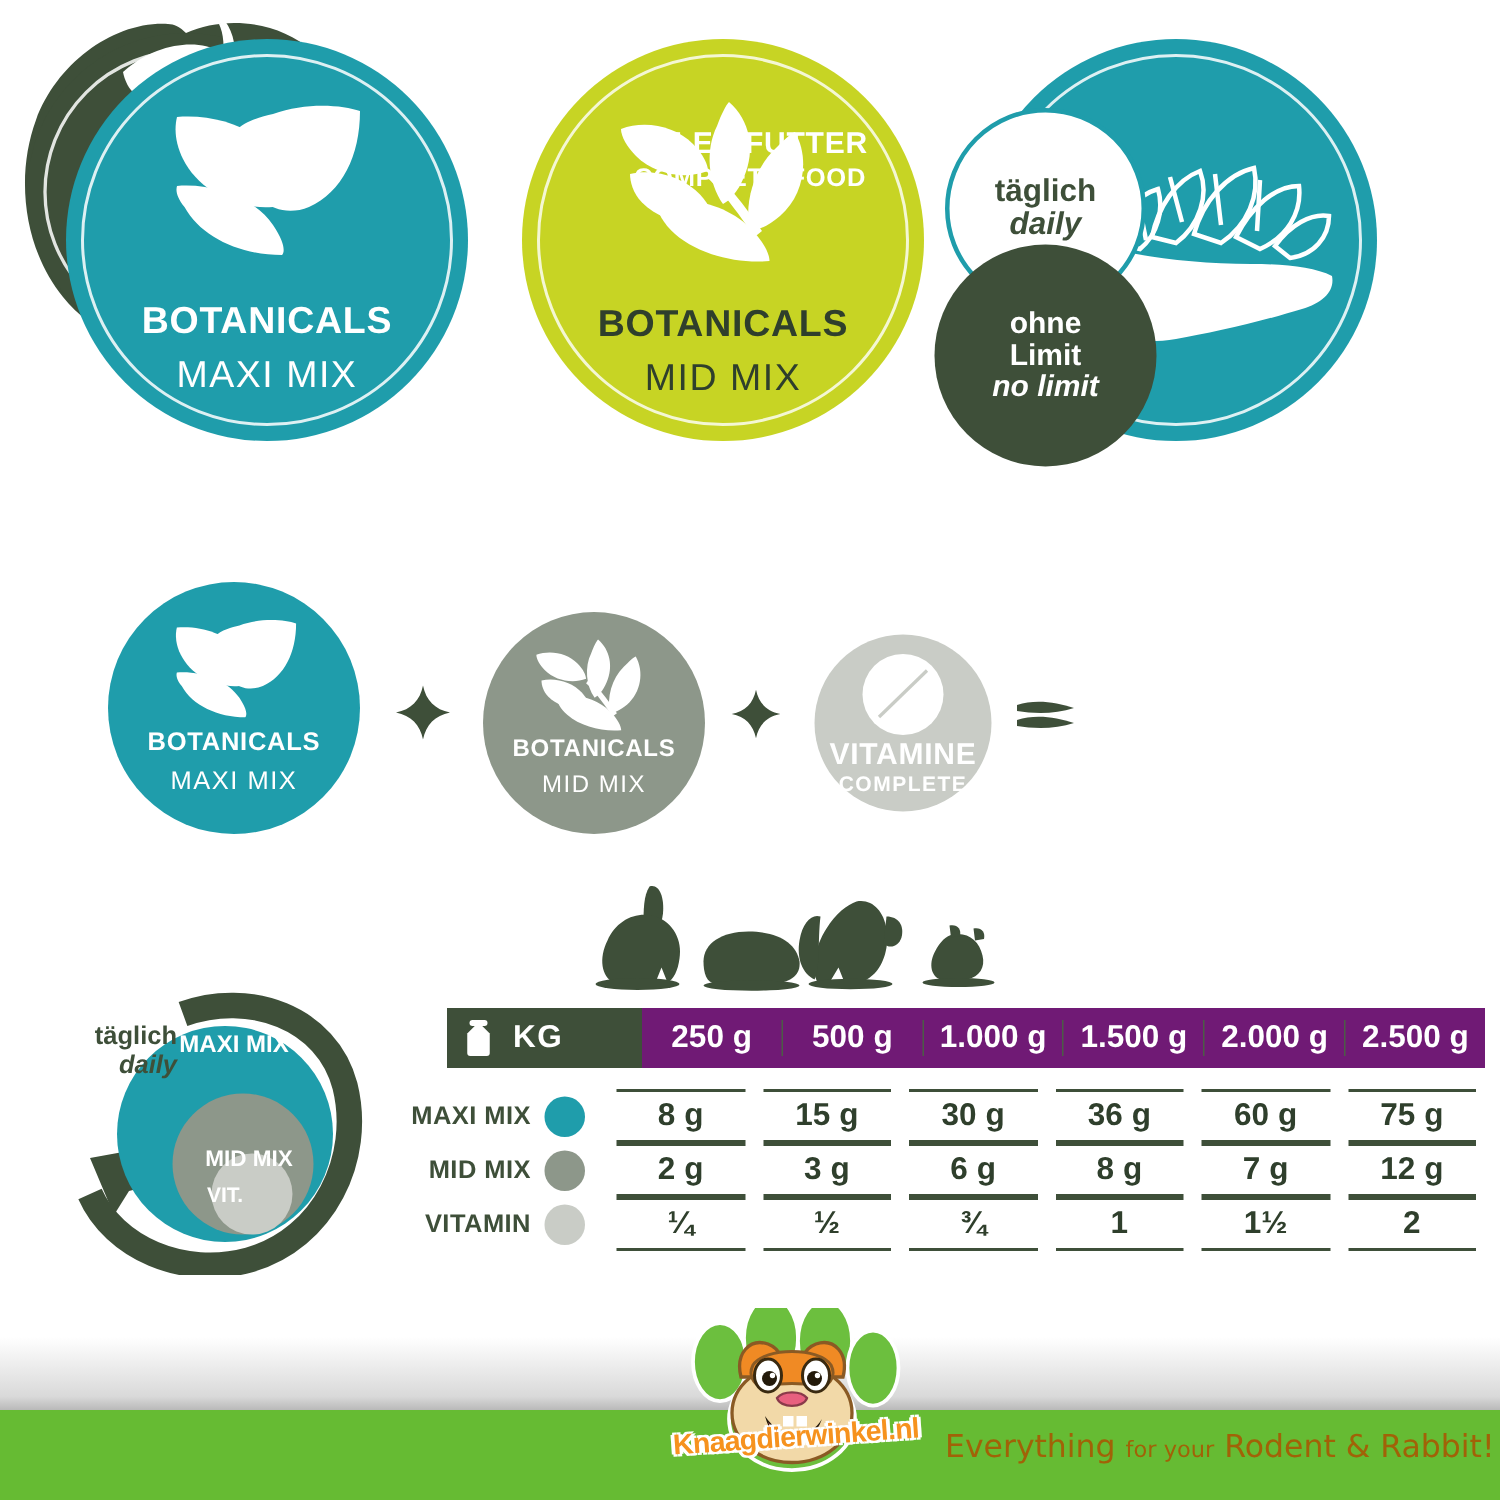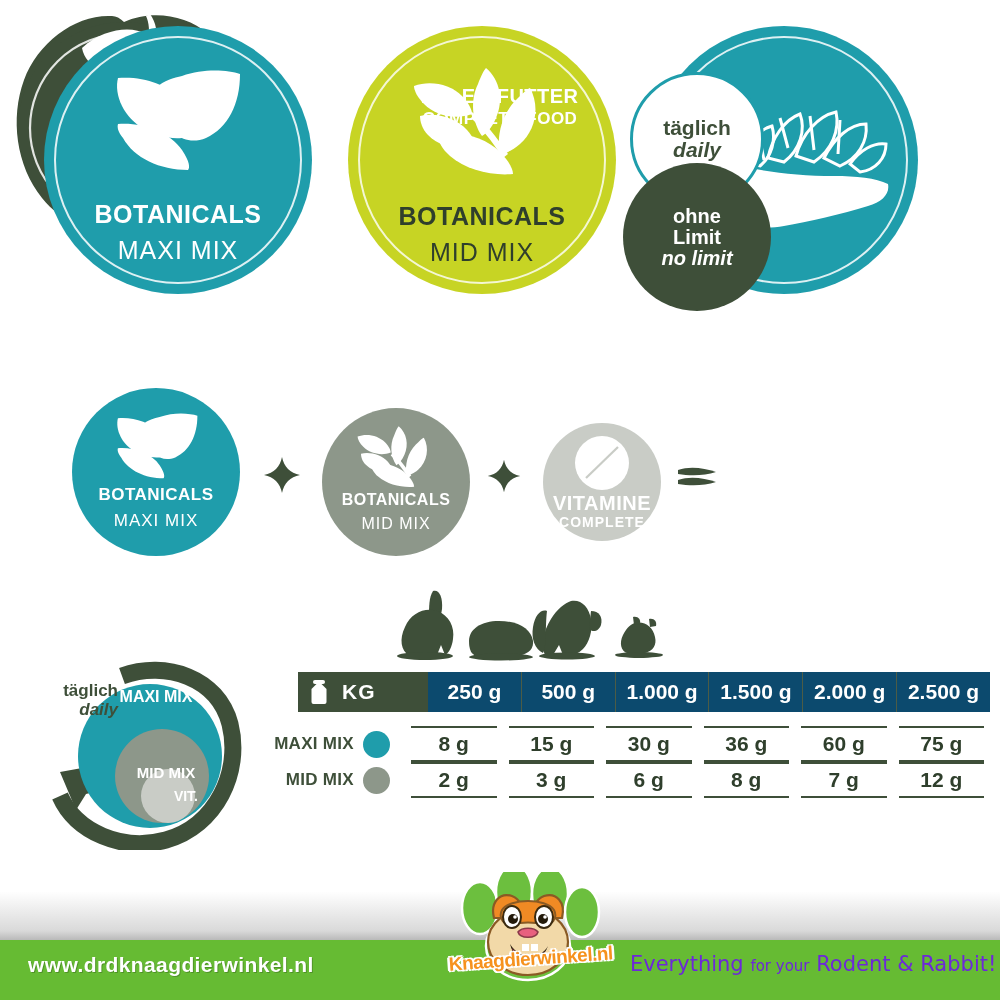--- a/index.html
+++ b/index.html
@@ -115,22 +115,23 @@
 
   
   #feed-table { position:absolute; left: 262px; top: 672px; width: 728px; }
   .hdr-row { display:flex; height: 40px; padding-left: 36px; }
   .hdr-kg {
     width: 130px; background:#3e4f39; color:#fff;
     display:flex; align-items:center; gap:12px; padding-left:10px;
     font-weight:bold; font-size:21px; letter-spacing:1px;
   }
   .hdr-vals {
-    flex:1; background:#0c4a6e; color:#fff;
+    flex:1; background:#701a75; color:#fff;
     display:flex;
+    align-items:center;
   }
   .hdr-vals > div {
     flex:1; display:flex; align-items:center; justify-content:center;
     font-weight:bold; font-size:21px; letter-spacing:0px;
     border-right:1px solid #4c5c46;
   }
   .hdr-vals > div:last-child { border-right:none; }
 
   .animals { position:absolute; left: 395px; top: 587px; width: 290px; height: 80px; }
 
@@ -160,21 +161,21 @@
     background:#66bb33;
   }
   #footer-url {
     position:absolute; left:28px; top:953px;
     font-size:21px; font-weight:bold; color:#ffffff;
     letter-spacing:.4px;
     text-shadow: 1px 1px 0 rgba(0,0,0,.22);
   }
   #footer-tagline {
     position:absolute; left:630px; top:952px;
-    font-size:21px; color:#6d28d9;
+    font-size:21px; color:#a16207;
     font-family: "DejaVu Sans", sans-serif;
   }
   #footer-tagline .sm { font-size:15px; }
   #logo-mark {
     position:absolute; left:432px; top:872px; width:190px; height:118px;
   }
   .logo-word {
     position:absolute; left:447px; top:948px; width:168px; height:30px;
     font-size:19px; font-weight:bold; color:#f6921e;
     text-align:center;
@@ -315,21 +316,21 @@
   <div id="cycle">
     <svg width="232" height="190" viewBox="0 0 232 190">
       <path d="M96 16 C140 0 192 18 204 64 C216 112 190 166 140 180 C96 192 50 172 34 136" fill="none" stroke="#3e4f39" stroke-width="17" stroke-linecap="butt"></path>
       <path fill="#3e4f39" d="M56 108 L84 128 L60 134 L50 150 L34 112 Z"></path>
       <circle cx="124" cy="96" r="72" fill="#1f9dab"></circle>
       <circle cx="136" cy="116" r="47" fill="#8d978a"></circle>
       <circle cx="142" cy="136" r="27" fill="#c9ccc6"></circle>
     </svg>
     <div style="position:absolute;left:82px;top:28px;width:96px;text-align:center;font-size:16px;font-weight:bold;color:#ffffff;">MAXI MIX</div>
     <div style="position:absolute;left:92px;top:104px;width:96px;text-align:center;font-size:15px;font-weight:bold;color:#ffffff;">MID MIX</div>
-    <div style="position:absolute;left:112px;top:128px;width:60px;text-align:right;font-size:14px;font-weight:bold;color:#ffffff;">VIT.</div>
+    <div style="position:absolute;left:112px;top:128px;width:60px;text-align:left;font-size:14px;font-weight:bold;color:#ffffff;">VIT.</div>
   </div>
 
   <svg class="animals" viewBox="0 0 290 80">
     <g fill="#3e4f39">
       <g>
         <path d="M38 4 C44 2 48 10 47 22 C46 30 43 34 40 36 L34 30 C34 20 34 10 38 4 Z"></path>
         <path d="M10 40 C16 26 30 20 42 24 C54 28 60 40 58 52 C57 60 54 66 50 68 L46 58 L42 68 L14 68 C6 64 4 52 10 40 Z"></path>
         <ellipse cx="30" cy="69" rx="28" ry="4"></ellipse>
       </g>
       <g>
@@ -394,26 +395,39 @@
         <div class="rvals">
           <div>2 g</div>
           <div>3 g</div>
           <div>6 g</div>
           <div>8 g</div>
           <div>7 g</div>
           <div>12 g</div>
         </div>
       </div>
 
+      <div class="brow">
+        <div class="rlabel">
+          <span>VITAMIN</span>
+          <span class="dot" style="background:#c9ccc6;"></span>
+        </div>
+        <div class="rvals">
+          <div>¼</div>
+          <div>½</div>
+          <div>¾</div>
+          <div>1</div>
+          <div>1½</div>
+          <div>2</div>
+        </div>
+      </div>
     </div>
   </div>
 
   <div id="fade"></div>
   <div id="footer-bar"></div>
-  <a id="footer-url" href="#" style="text-decoration:none;">www.drdknaagdierwinkel.nl</a>
 
   <svg id="logo-mark" viewBox="0 0 190 118">
     <g fill="#6cbf3e" stroke="#ffffff" stroke-width="2.5">
       <ellipse cx="48" cy="36" rx="18" ry="26"></ellipse>
       <ellipse cx="82" cy="20" rx="18" ry="27"></ellipse>
       <ellipse cx="118" cy="22" rx="18" ry="27"></ellipse>
       <ellipse cx="150" cy="40" rx="17" ry="25"></ellipse>
       <ellipse cx="96" cy="74" rx="42" ry="34"></ellipse>
     </g>
     <g>

